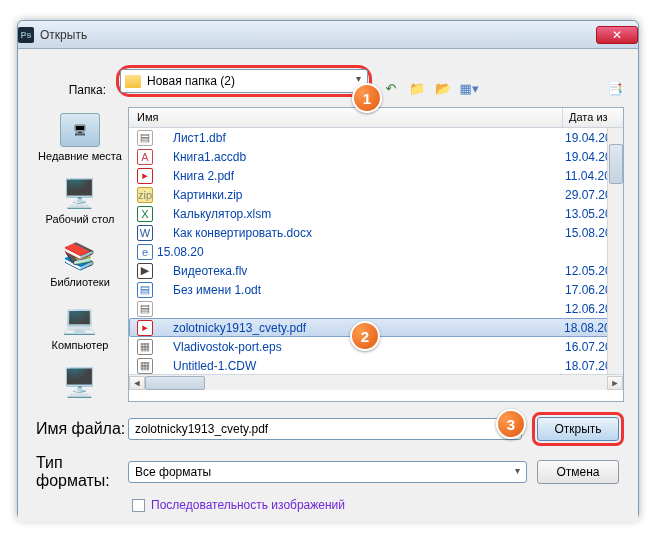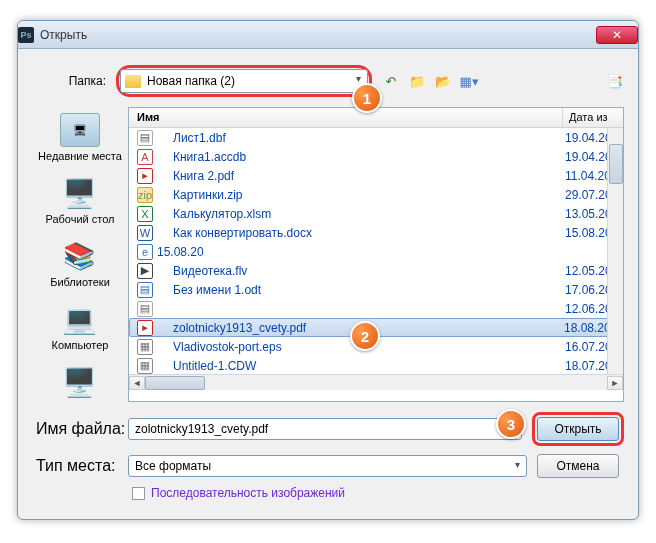--- a/index.html
+++ b/index.html
@@ -7,21 +7,21 @@
 
 .win { width: 622px; height: 500px; margin: 20px auto 0; background: #f0f0f0; border: 1px solid #7a99b5; border-radius: 6px; box-shadow: 0 0 8px rgba(0,0,0,.3); position: relative; }
 
 .titlebar { height: 28px; background: linear-gradient(#e8f0f8,#cad8e8); border-radius: 6px 6px 0 0; display: flex; align-items: center; padding: 0 0; border-bottom: 1px solid #9aaec2; }
 .t-icon { width: 16px; height: 16px; background: #1a2a3a; border-radius: 2px; display: flex; align-items: center; justify-content: center; color: #8ab; font-size: 9px; font-weight: bold; }
 .t-title { font-size: 12px; margin-left: 6px; color: #333; }
 .t-close { margin-left: auto; width: 42px; height: 18px; background: linear-gradient(#e68,#c23); border: 1px solid #a12; border-radius: 3px; display: flex; align-items: center; justify-content: center; color: #fff; font-size: 12px; cursor: pointer; }
 
 .body { padding: 16px 14px 10px; background: #f0f0f0; }
 
-.row-folder { display: flex; align-items: center; margin-bottom: 10px; }
+.row-folder { display: flex; align-items: flex-end; margin-bottom: 10px; }
 .lbl-folder { width: 84px; text-align: right; font-size: 12px; padding-right: 10px; }
 .folder-combo { position: relative; width: 248px; height: 24px; background: #fff; border: 1px solid #7a99b5; border-radius: 3px; display: flex; align-items: center; padding: 0 20px 0 4px; font-size: 12px; }
 .folder-combo::after { content: "▾"; position: absolute; right: 6px; top: 3px; font-size: 10px; color: #555; }
 .folder-icon { width: 16px; height: 13px; background: linear-gradient(#fde08a,#f4c23a); border-radius: 1px; margin-right: 6px; }
 .ring-red { border: 3px solid #e33; border-radius: 14px; padding: 1px; }
 
 .tb-icons { display: flex; gap: 8px; margin-left: 10px; align-items: center; }
 .tb-ic { width: 18px; height: 18px; display: flex; align-items: center; justify-content: center; font-size: 13px; cursor: pointer; }
 
 .main { display: flex; margin-top: 4px; }
@@ -30,21 +30,21 @@
 .place { display: flex; flex-direction: column; align-items: center; font-size: 11px; text-align: center; cursor: pointer; }
 .place-ic { width: 40px; height: 34px; margin-bottom: 3px; display: flex; align-items: center; justify-content: center; }
 .p-recent { background: linear-gradient(#d8e8f4,#aac8de); border: 1px solid #8aa; border-radius: 3px; }
 .p-desk { font-size: 28px; }
 .p-lib { font-size: 26px; color: #c87d2f; }
 .p-comp { font-size: 28px; }
 .p-net { font-size: 28px; }
 
 .list-wrap { flex: 1; background: #fff; border: 1px solid #9aaec2; position: relative; }
 .list-head { height: 20px; background: linear-gradient(#fdfdfd,#ececec); border-bottom: 1px solid #cbd4dd; display: flex; font-size: 11px; }
-.lh-name { flex: 1; padding: 3px 8px; border-right: 1px solid #d0d8e0; font-weight: bold; }
+.lh-name { flex: 1; padding: 3px 8px; border-right: 1px solid #d0d8e0; }
 .lh-date { width: 60px; padding: 3px 6px; }
 
 .list { height: 246px; overflow: hidden; position: relative; }
 .item { height: 19px; display: flex; align-items: center; font-size: 12px; padding-left: 8px; cursor: pointer; }
 .item .fic { width: 16px; height: 16px; margin-right: 4px; display: flex; align-items: center; justify-content: center; font-size: 11px; border-radius: 2px; }
 .item .nm { flex: 1; color: #0645ad; margin-left: 16px; }
 .item .dt { width: 58px; color: #0645ad; font-size: 12px; }
 .item.sel { background: linear-gradient(#dce8f6,#c7d8ee); border: 1px solid #7da2ce; border-radius: 2px; padding-left: 7px; height: 19px; }
 
 .ic-dbf{background:#fff;border:1px solid #aaa;color:#666;}
@@ -223,21 +223,21 @@
       <div class="brow">
         <div class="blbl">Имя файла:</div>
         <div class="bcombo">
           <span>zolotnicky1913_cvety.pdf</span>
         </div>
         <div class="btn-open-wrap">
           <button class="btn btn-open">Открыть</button>
         </div>
       </div>
       <div class="brow">
-        <div class="blbl">Тип места:</div>
+        <div class="blbl">Тип форматы:</div>
         <div class="bcombo">
           <span>Все форматы</span>
         </div>
         <button class="btn" style="margin-right:5px">Отмена</button>
       </div>
       <div class="chk-row">
         <div class="chk"></div>
         <div class="chk-lbl">Последовательность изображений</div>
       </div>
     </div>

